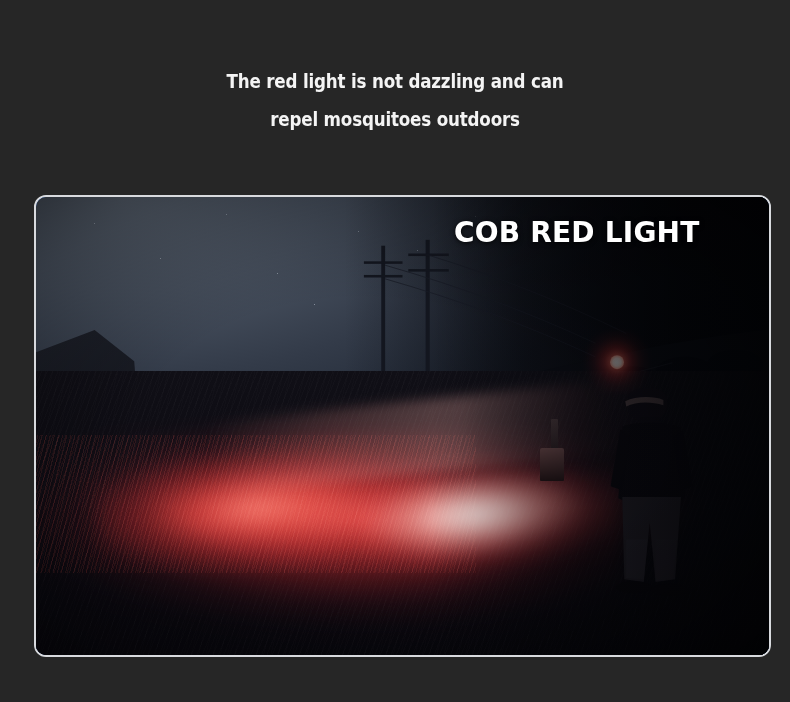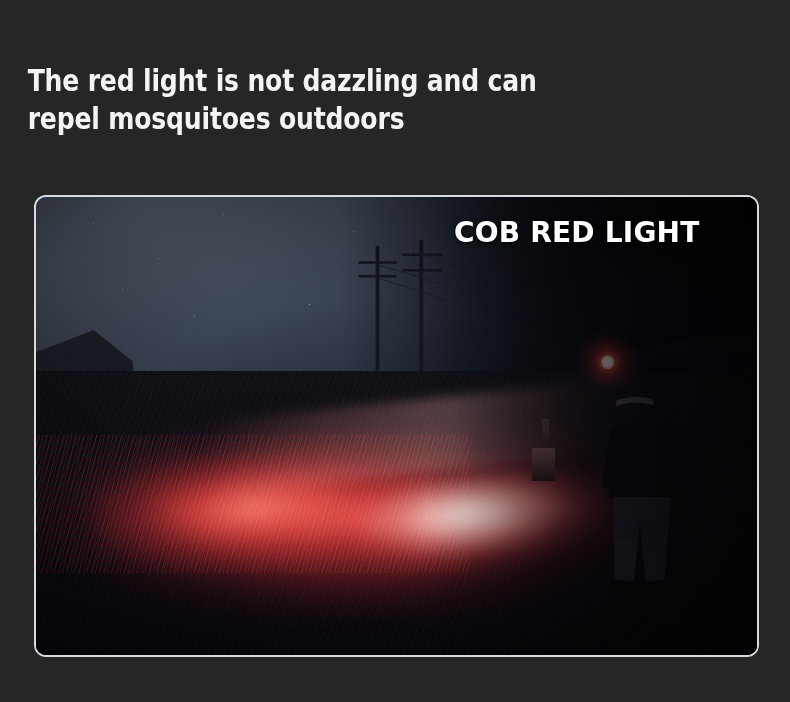--- a/index.html
+++ b/index.html
@@ -14,24 +14,24 @@
     overflow: hidden;
     position: relative;
   }
 
   
   .headline {
     position: absolute;
     left: 0;
     top: 62px;
     width: 790px;
-    text-align: left;
+    text-align: center;
     color: #f4f4f4;
     font-weight: bold;
-    font-size: 30px;
+    font-size: 20px;
     line-height: 38px;
     letter-spacing: -0.2px;
     font-family: "DejaVu Sans", "Liberation Sans", sans-serif;
     font-stretch: condensed;
   }
   .headline .line {
     display: block;
     white-space: nowrap;
     transform: scaleX(0.93);
   }
@@ -40,20 +40,21 @@
   .photo-panel {
     position: absolute;
     left: 34px;
     top: 195px;
     width: 721px;
     height: 458px;
     border: 2px solid #d8dade;
     border-radius: 12px;
     overflow: hidden;
     background: #3b82f6;
+    padding-left: 12px;
   }
   .photo-stage {
     position: absolute;
     inset: 0;
     overflow: hidden;
   }
 
   
   .sky {
     position: absolute;

